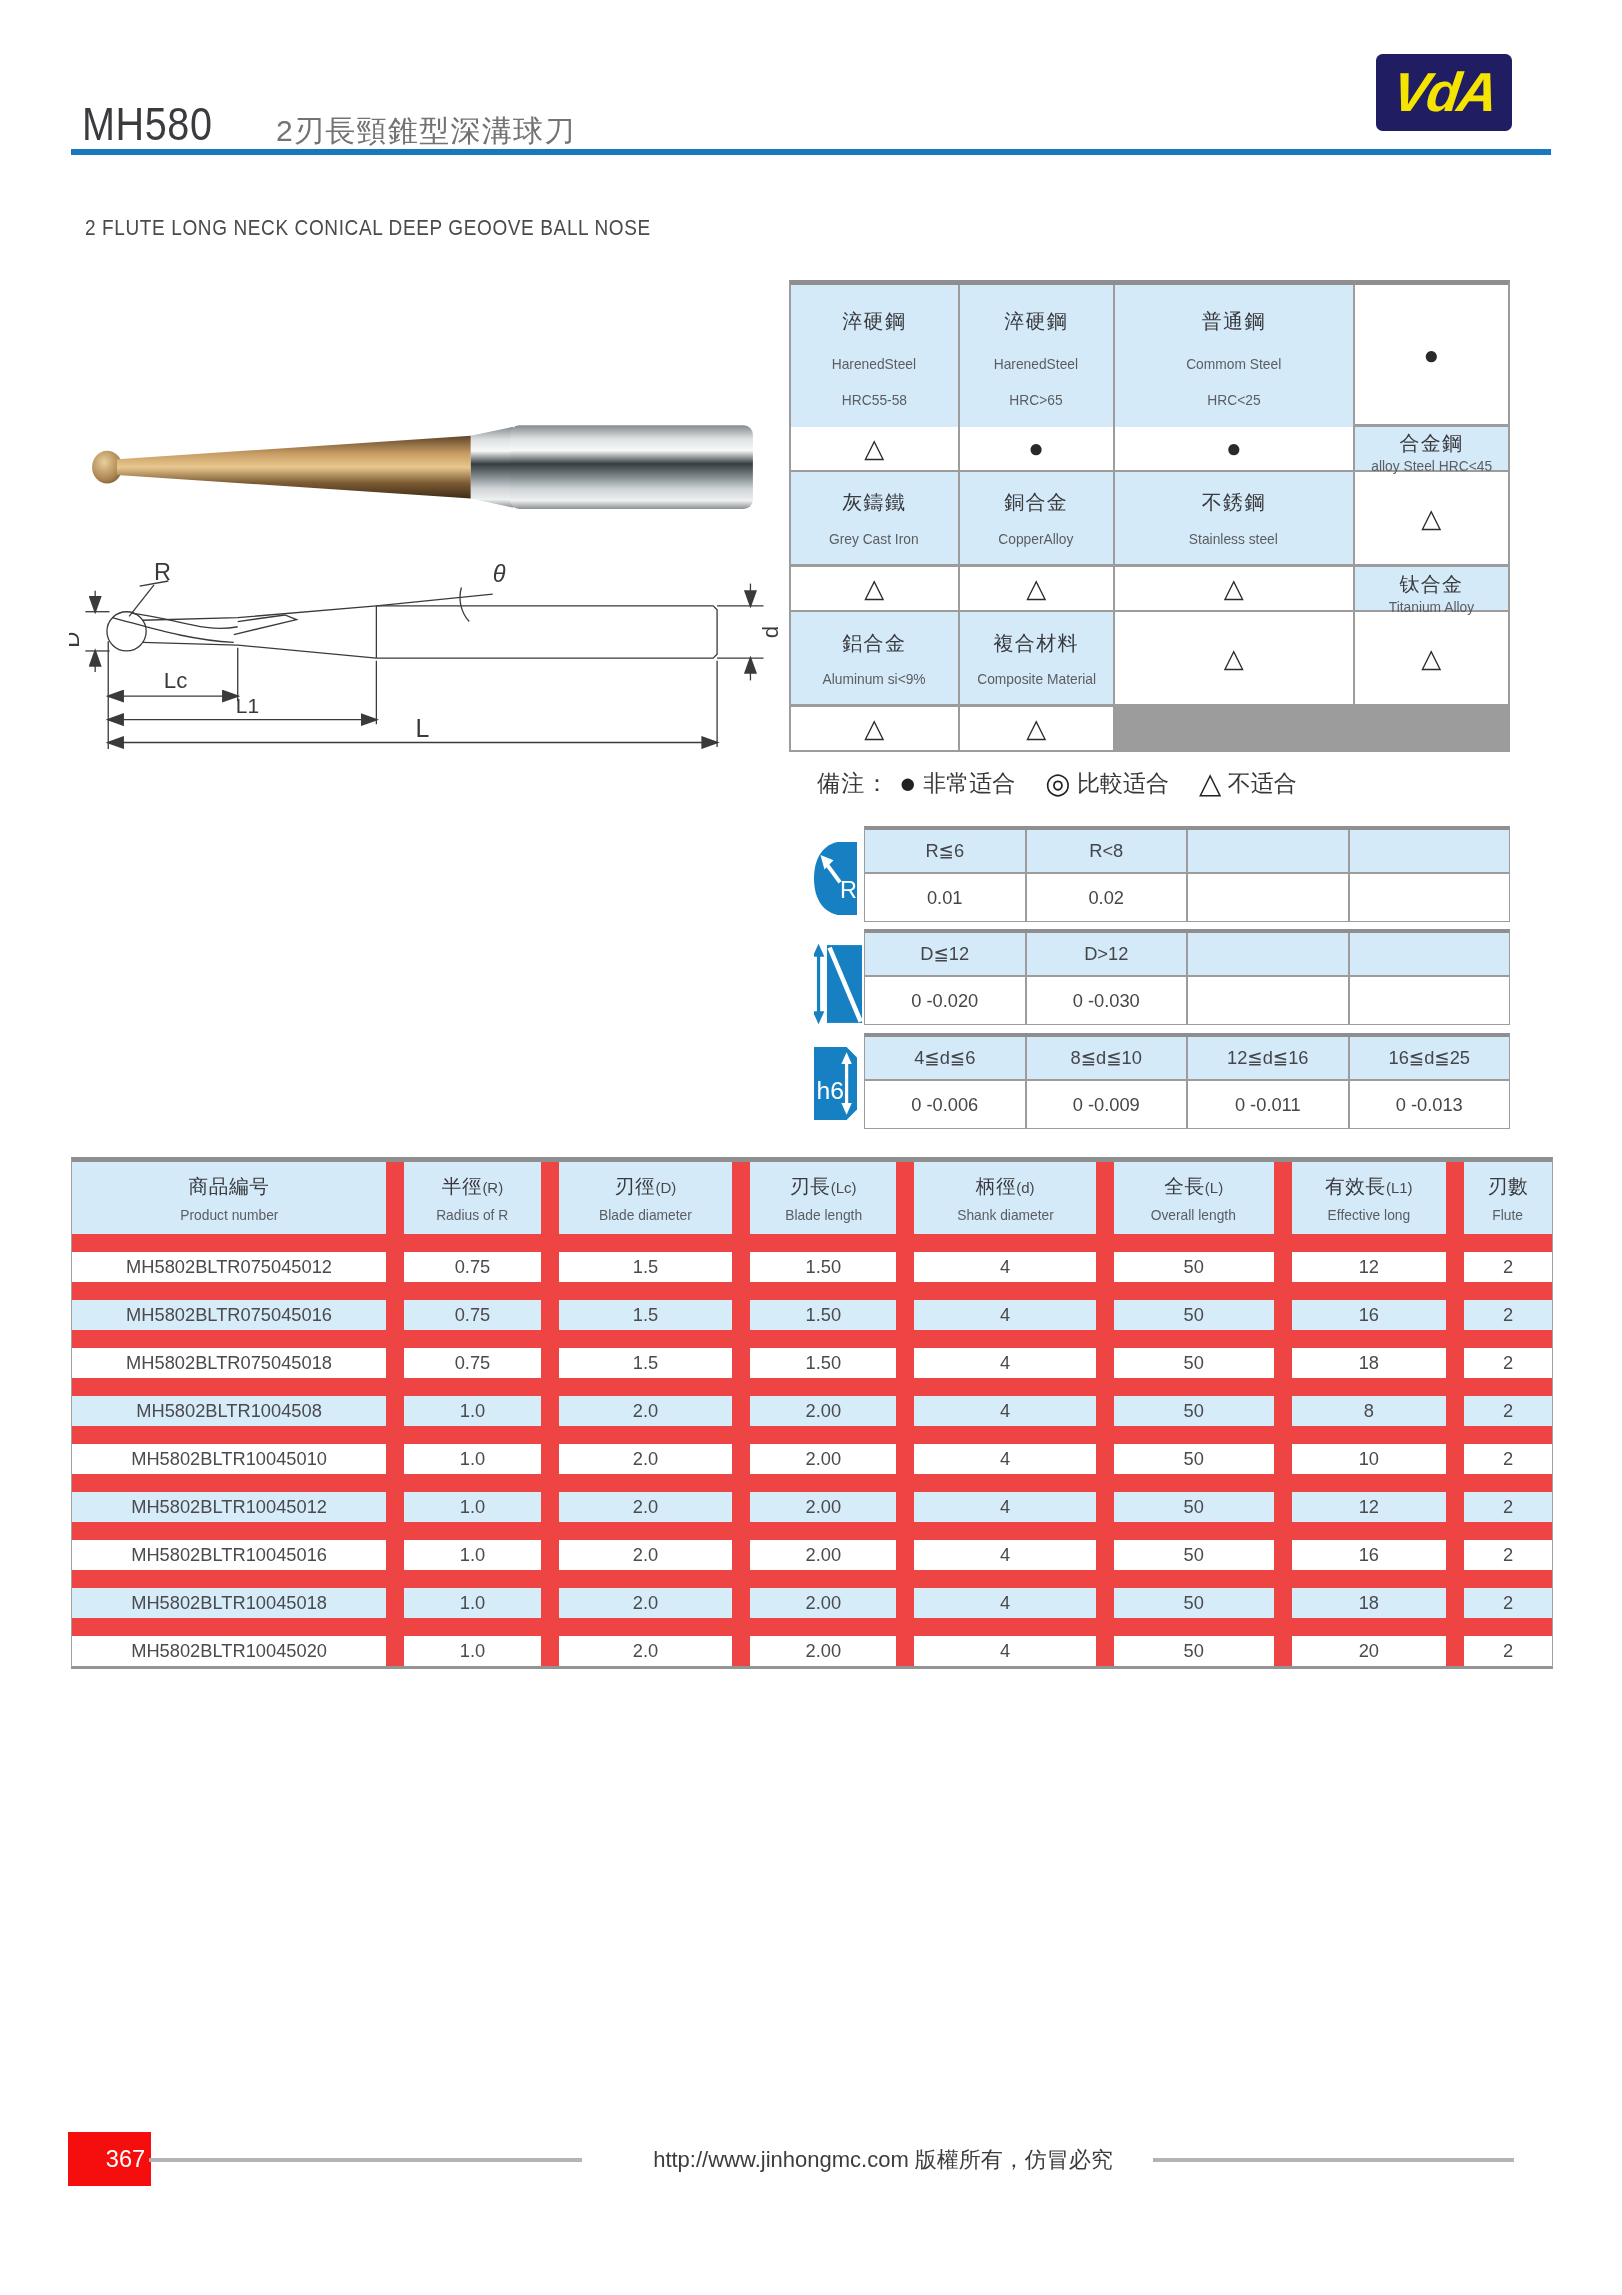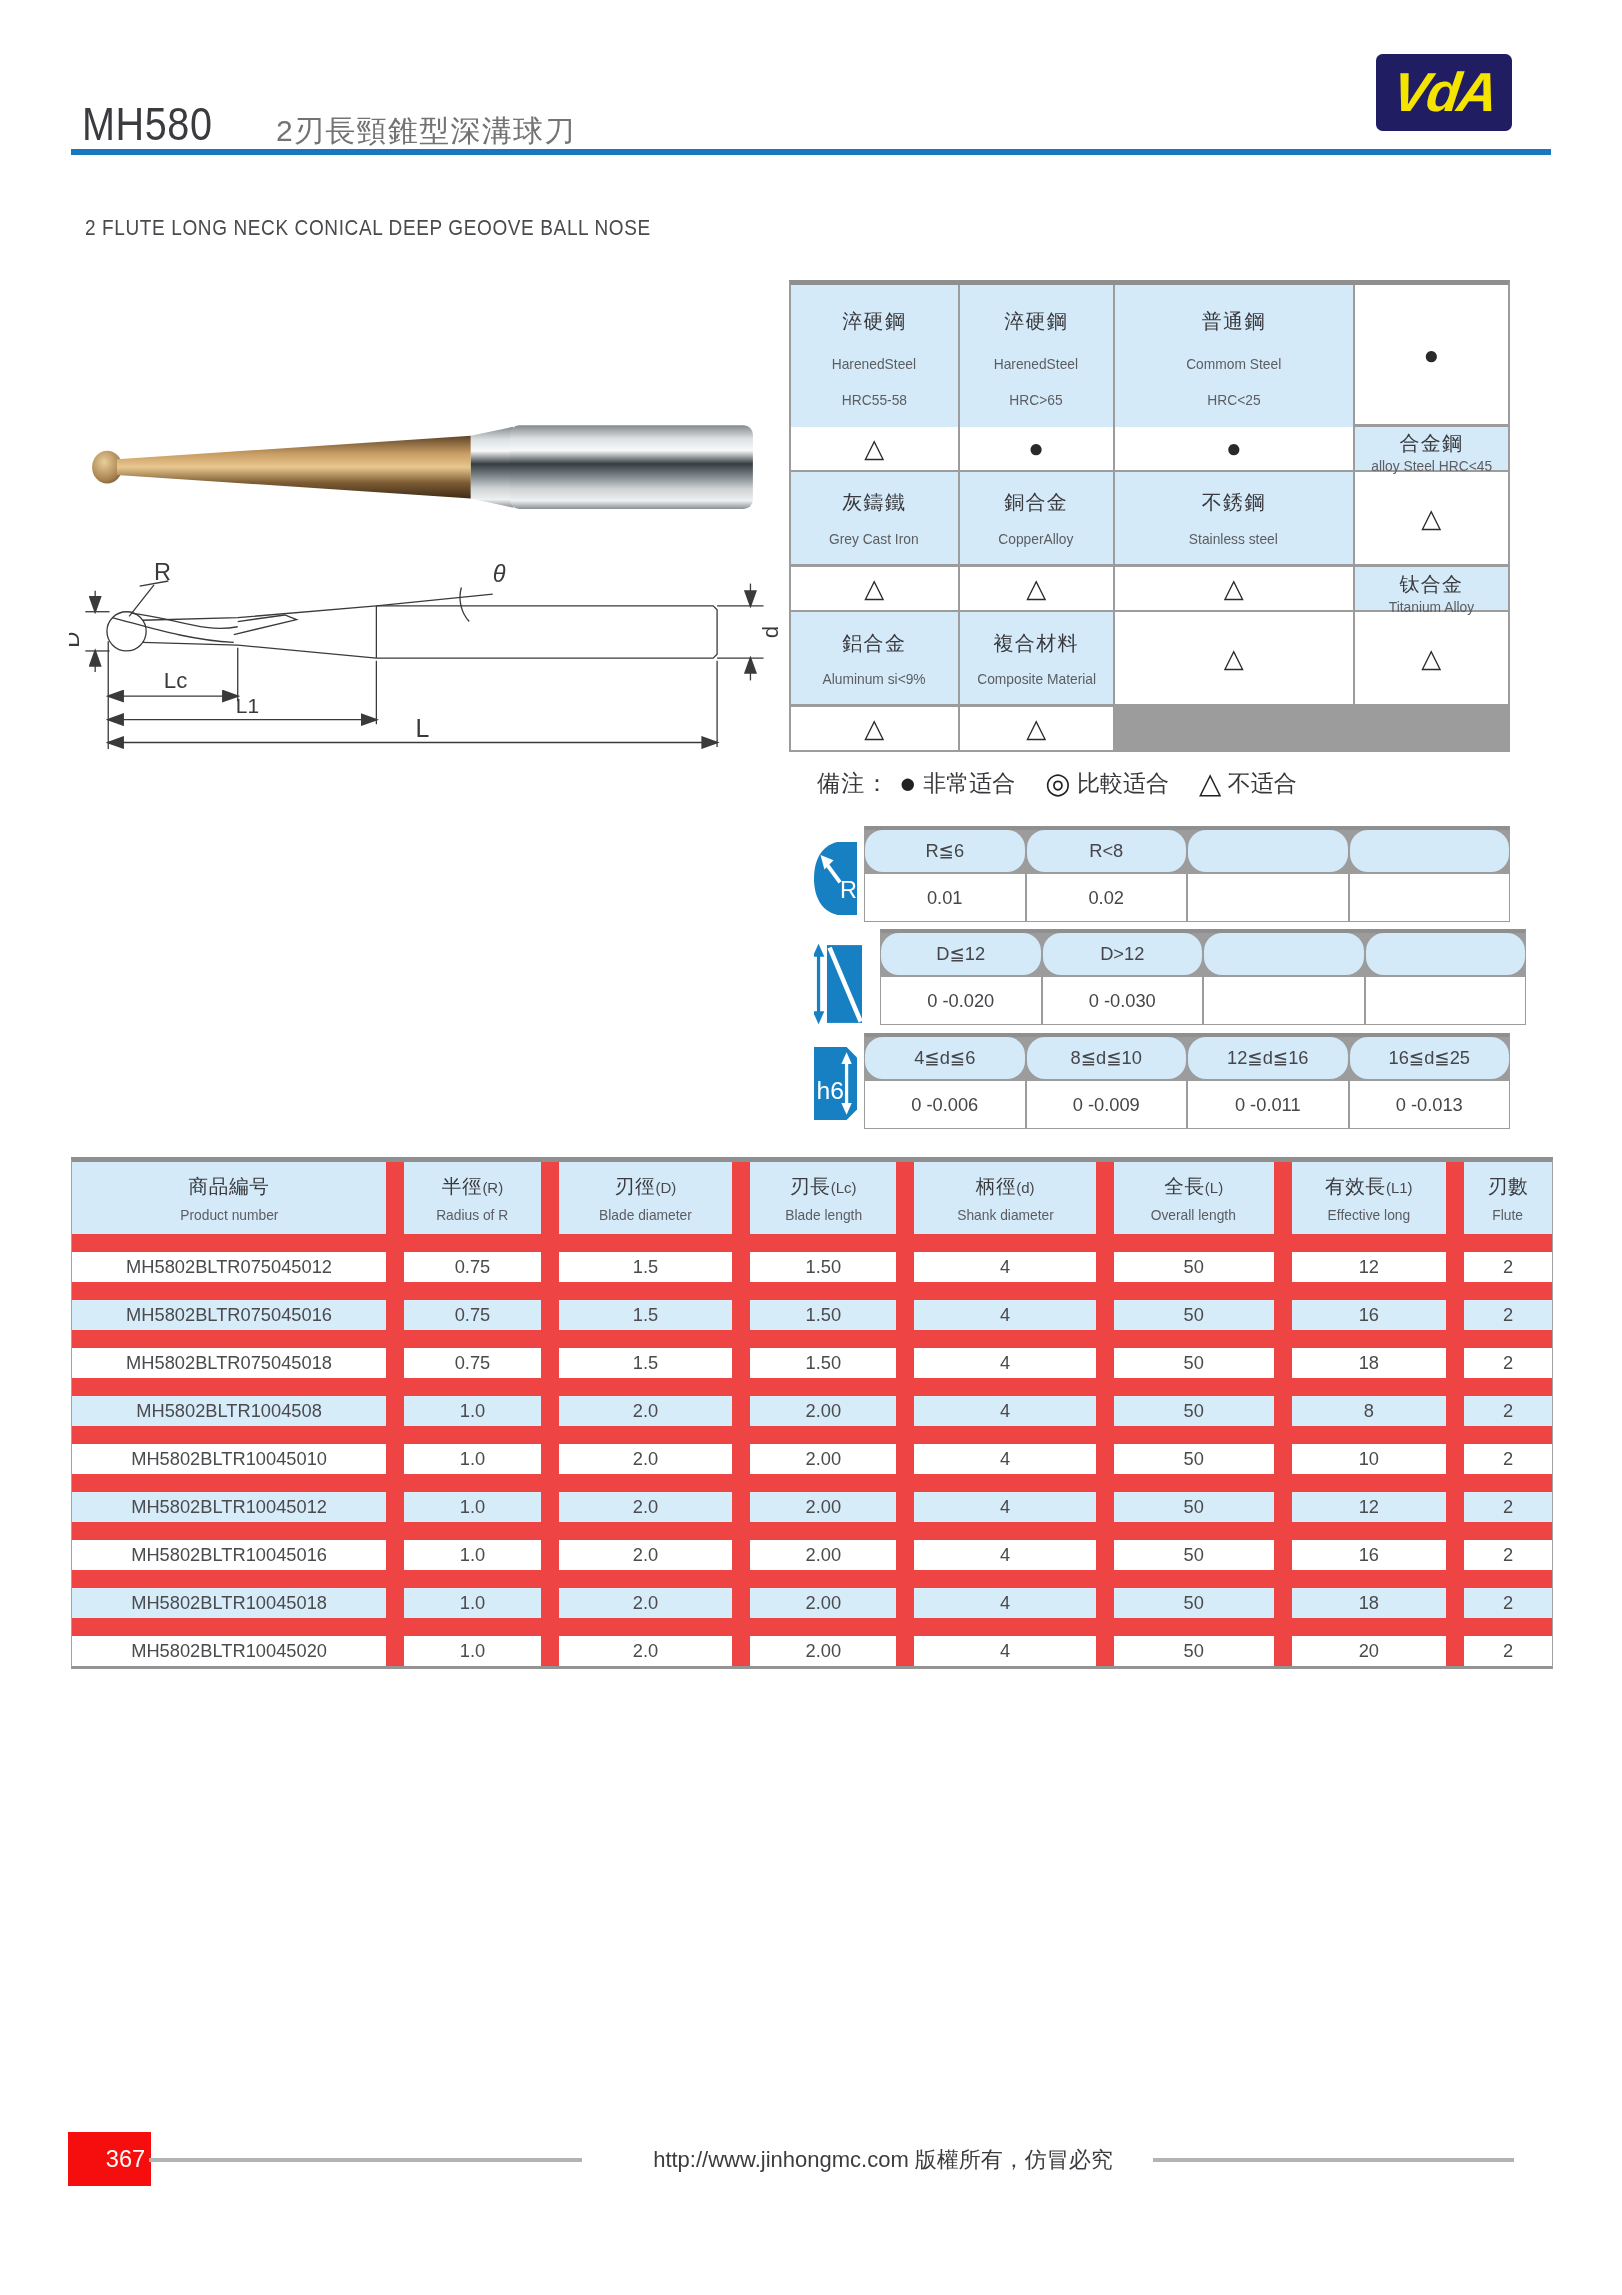--- a/index.html
+++ b/index.html
@@ -36,23 +36,23 @@
   .legend{left:817px;top:764px;width:694px;height:39px;display:flex;align-items:center;
           font-size:23px;color:#38383c;}
   .legend .lg-label{margin-right:9.2px;letter-spacing:1.3px;}
   .legend .lg-item{display:flex;align-items:center;margin-right:30px;}
   .legend .lg-sym{font-size:29px;margin-right:6.5px;line-height:1;font-weight:bold;color:#222;}
 
   
   .tol-grid{width:644px;display:grid;grid-template-columns:repeat(4,1fr);
             grid-template-rows:42px 47px;column-gap:2px;row-gap:2px;background:#9c9c9c;
             border:1.3px solid #9c9c9c;border-top:4.6px solid #8f8f8f;left:864px;}
-  .tol-1{top:826px;} .tol-2{top:929px;margin-left:16px;} .tol-3{top:1033px;}
+  .tol-1{top:826px;} .tol-2{top:929px;} .tol-3{top:1033px;}
   .tol-h{background:#d4eaf8;display:flex;align-items:center;justify-content:center;
-         font-size:18.3px;color:#46464a;border-radius:18px;}
+         font-size:18.3px;color:#46464a;}
   .tol-v{background:#ffffff;display:flex;align-items:center;justify-content:center;
          font-size:18.3px;color:#46464a;}
   .tol-icon{left:814px;} 
   .ti-r{top:842px;} .ti-d{top:942px;} .ti-h6{top:1047px;}
 
   
   .prod-table{left:71px;top:1157px;width:1480px;display:grid;
               grid-template-columns:23.2fr 10.1fr 12.8fr 10.8fr 13.4fr 11.8fr 11.4fr 6.5fr;
               grid-template-rows:72px repeat(9,30px);
               column-gap:1.3px;row-gap:2.6px;background:#ef4444;

